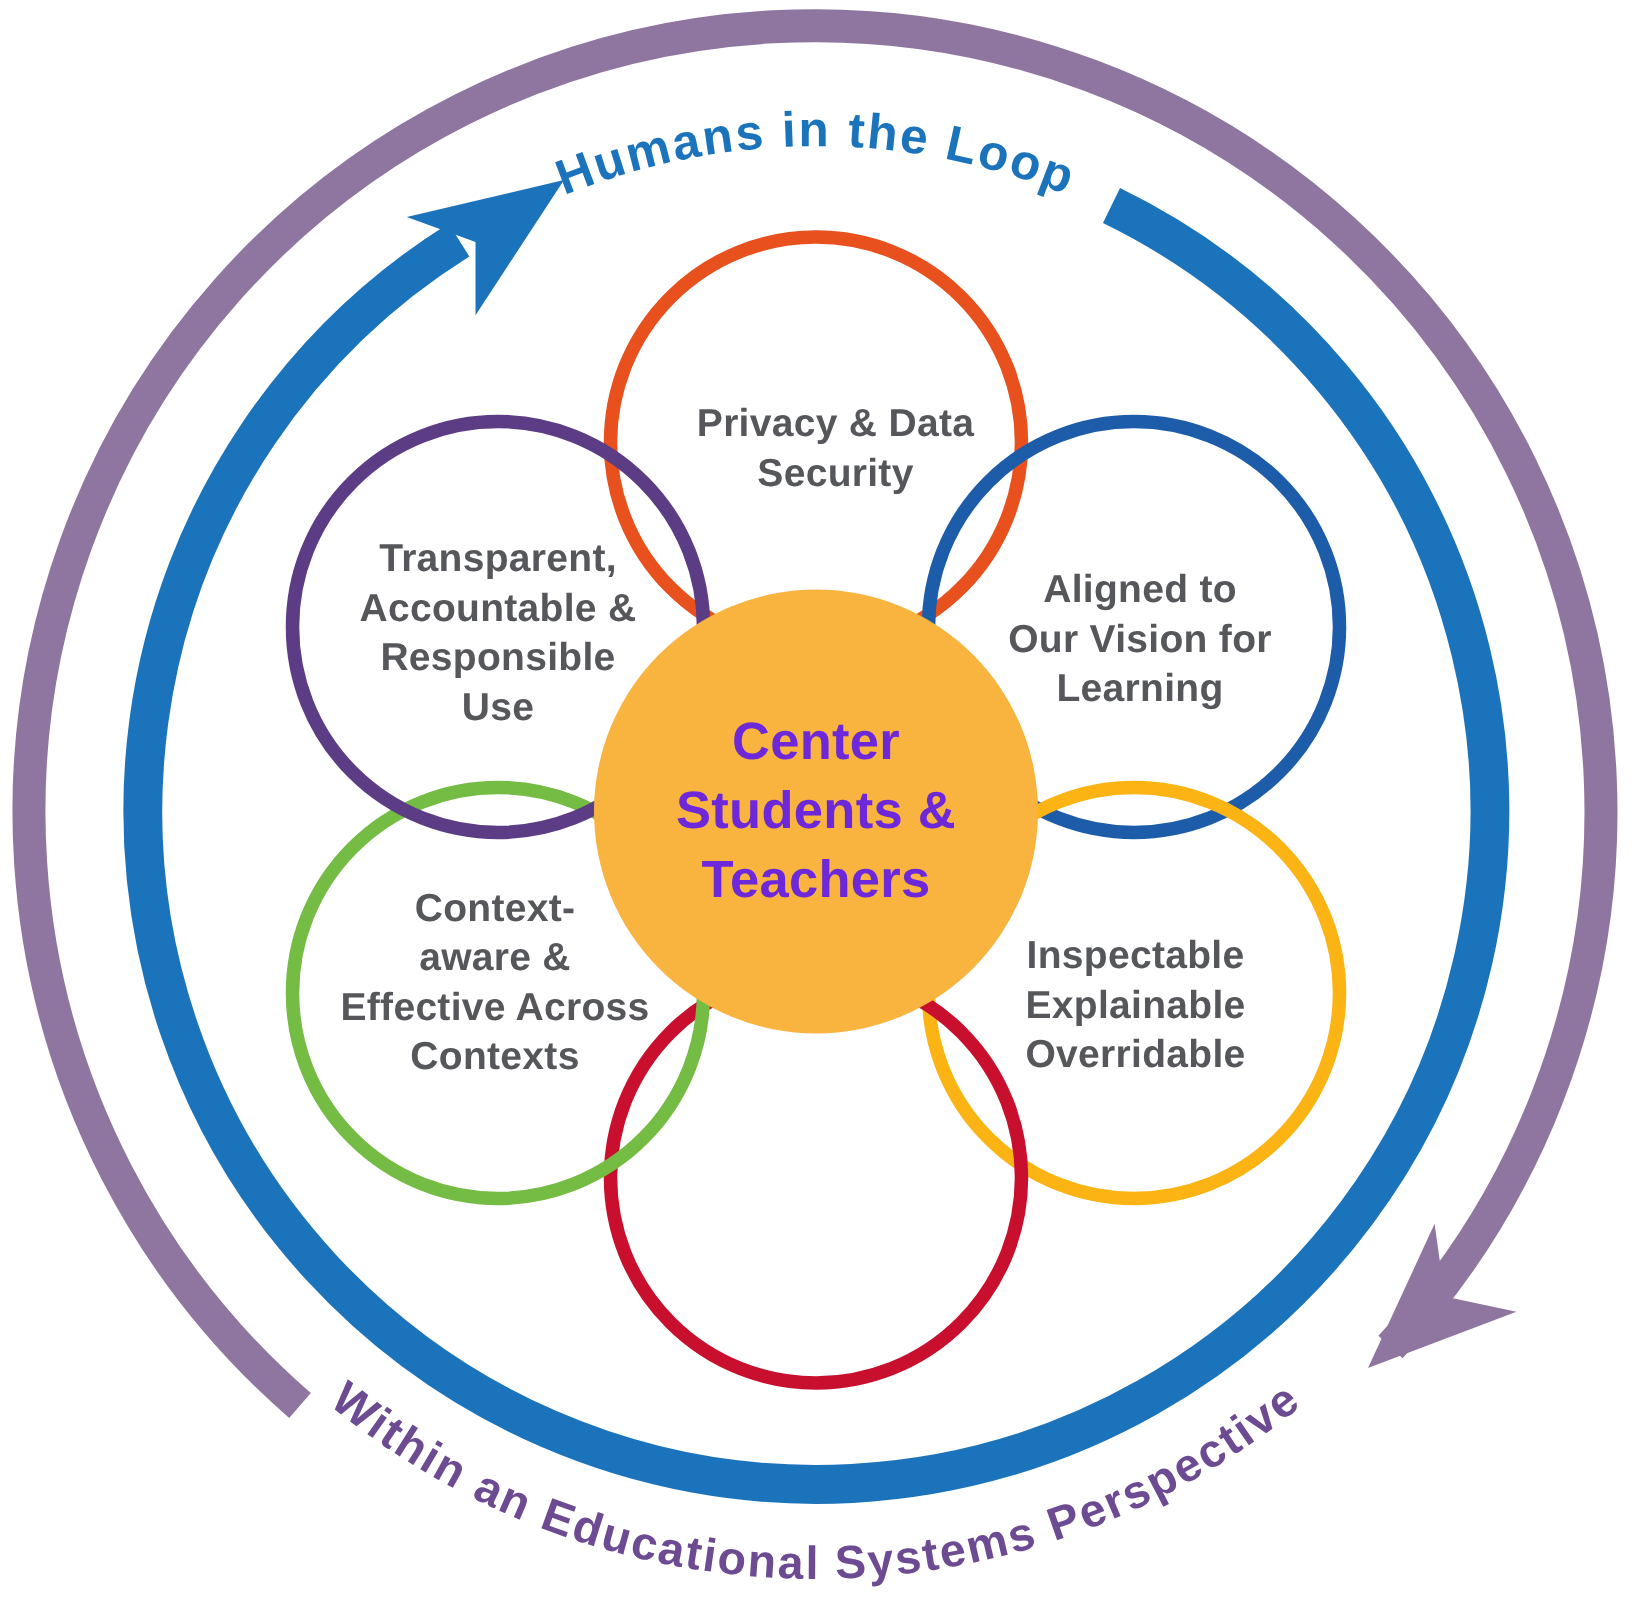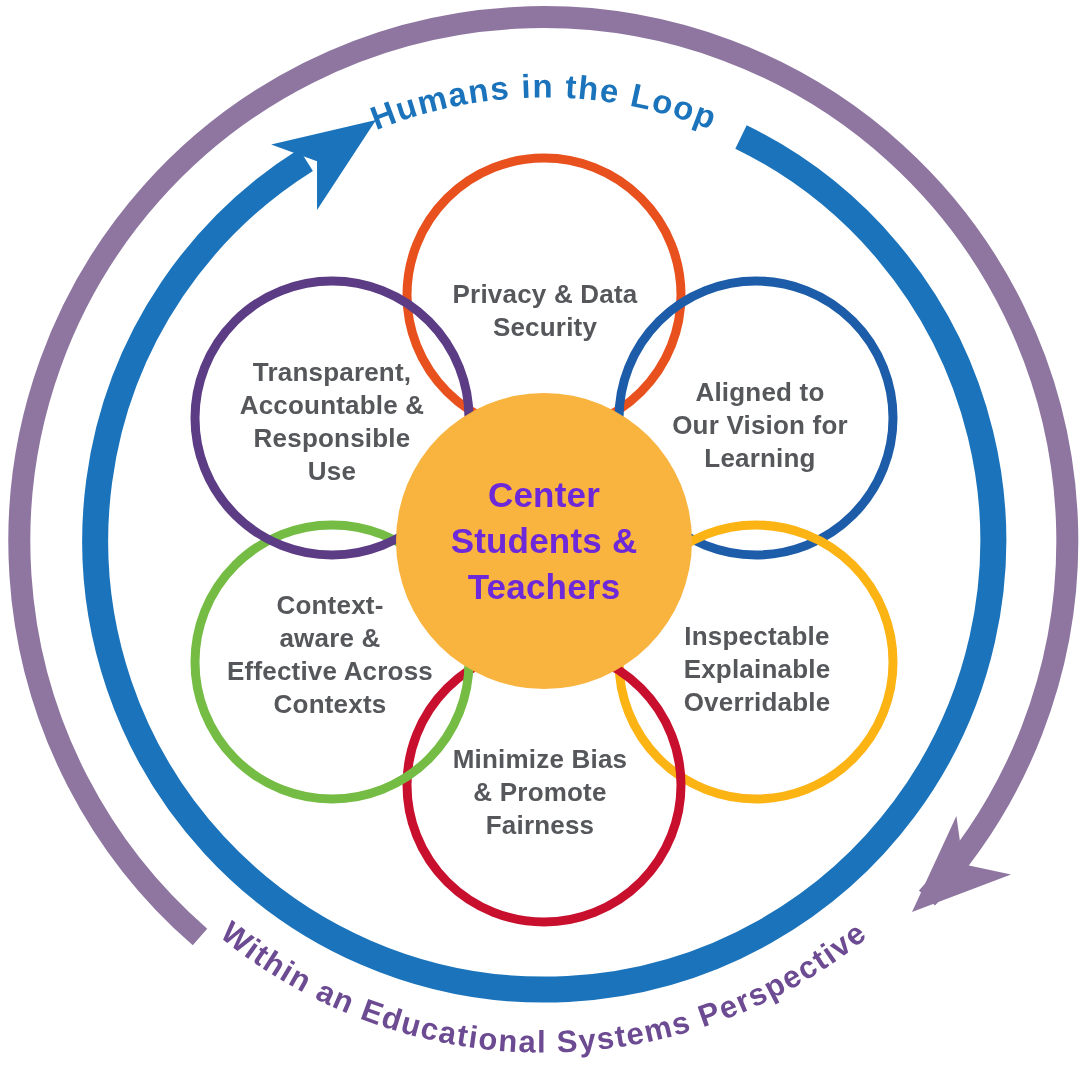--- a/index.html
+++ b/index.html
@@ -71,34 +71,31 @@
 
     <text class="curved-text" font-size="33" fill="#1B74BB">
       <textPath href="#topTextArc" startOffset="50%" text-anchor="middle">Humans in the Loop</textPath>
     </text>
 
     <text class="curved-text" font-size="31" fill="#6C4B92">
       <textPath href="#bottomTextArc" startOffset="50%" text-anchor="middle">Within an Educational Systems Perspective</textPath>
     </text>
   </svg>
 
-  <div class="label" style="left:545px; top:299px;margin-top:12px;">Privacy &amp; Data
+  <div class="label" style="left:557px; top:299px;">Privacy &amp; Data
 Security</div>
 
   <div class="label" style="left:757px; top:670px;">Inspectable
 Explainable
 Overridable</div>
 
   <div class="label" style="left:760px; top:426px;">Aligned to
 Our Vision for
 Learning</div>
 
-  <div class="label" style="left:540px; top:793px;">Minimize Bias
-&amp; Promote
-Fairness</div>
 
   <div class="label" style="left:332px; top:422px;">Transparent,
 Accountable &amp;
 Responsible
 Use</div>
 
   <div class="label" style="left:330px; top:655px;">Context-
 aware &amp;
 Effective Across
 Contexts</div>

